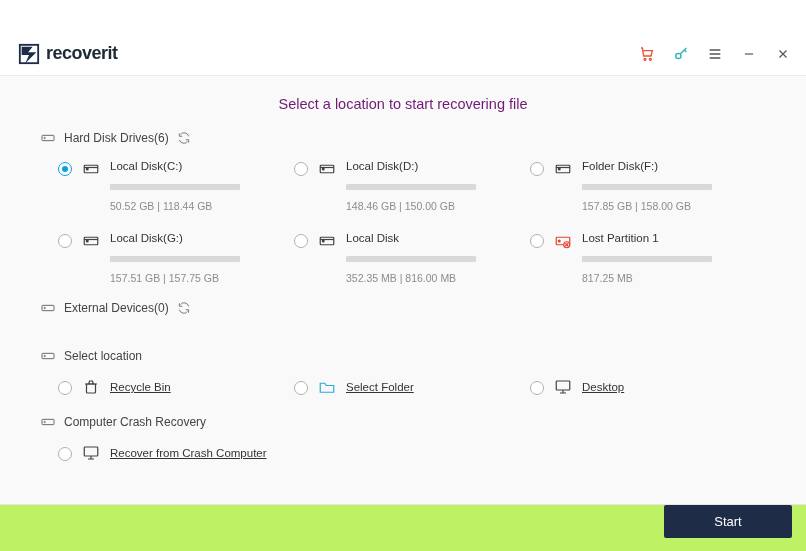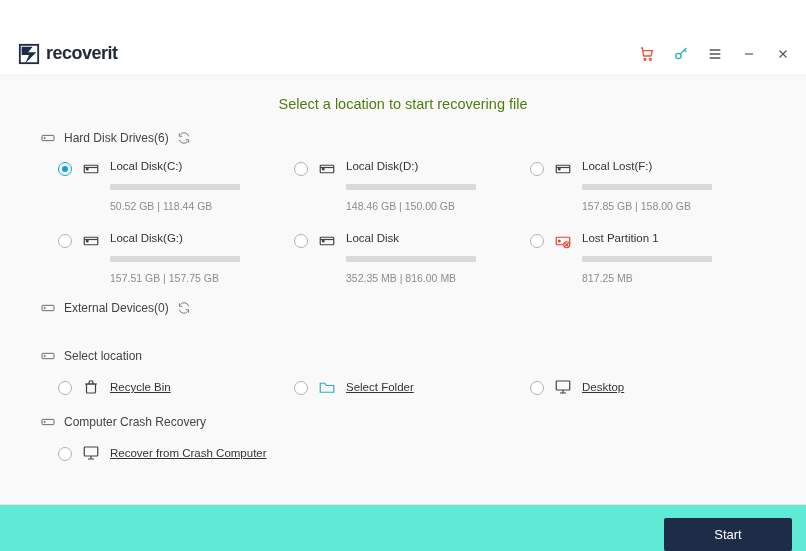--- a/index.html
+++ b/index.html
@@ -50,21 +50,21 @@
   .key  { color: #29b4b4; }
 
   .content-scroll {
     height: 460px;
     overflow: hidden;
     background: #f9f9f9;
   }
   .headline {
     text-align: center;
     font-size: 14.5px;
-    color: #4d7c0f;
+    color: #701a75;
     padding: 20px 0 18px;
     background: #f9f9f9;
   }
   .section-head {
     display: flex;
     align-items: center;
     gap: 8px;
     padding: 0 40px 10px;
     color: #444;
     font-size: 12px;
@@ -133,24 +133,24 @@
     gap:10px;
     text-decoration:underline;
   }
   .loc-item .lab { font-size:11.5px; color:#333;}
 
   .footer {
     position:absolute;
     bottom:0; left:0; right:0;
     height:47px;
     border-top:1px solid #e6e6e6;
-    background:#5eead4;
+    background:#bef264;
     display:flex;
     justify-content:flex-end;
-    align-items:flex-end;
+    align-items:flex-start;
     padding-right:14px;
   }
   .startbtn {
     background:#1f2c47;
     color:#fff;
     border:none;
     width:128px;
     height:33px;
     font-size:13px;
     border-radius:2px;
@@ -255,21 +255,21 @@
       <div class="drive">
         <span class="radio"></span>
         <span class="drive-icon">
           <svg viewBox="0 0 24 24" fill="none" stroke="currentColor" stroke-width="1.6">
             <rect x="3" y="7" width="18" height="10" rx="1"></rect>
             <circle cx="7" cy="12" r="1.2" fill="currentColor"></circle>
             <path d="M3 10h18"></path>
           </svg>
         </span>
         <span class="drive-col">
-          <span class="drive-label">Local Lost(F:)</span>
+          <span class="drive-label">Folder Disk(F:)</span>
           <span class="bar"><span class="fill" style="width:99%"></span></span>
           <span class="cap">157.85  GB | 158.00  GB</span>
         </span>
       </div>
       <div class="drive">
         <span class="radio"></span>
         <span class="drive-icon">
           <svg viewBox="0 0 24 24" fill="none" stroke="currentColor" stroke-width="1.6">
             <rect x="3" y="7" width="18" height="10" rx="1"></rect>
             <circle cx="7" cy="12" r="1.2" fill="currentColor"></circle>

